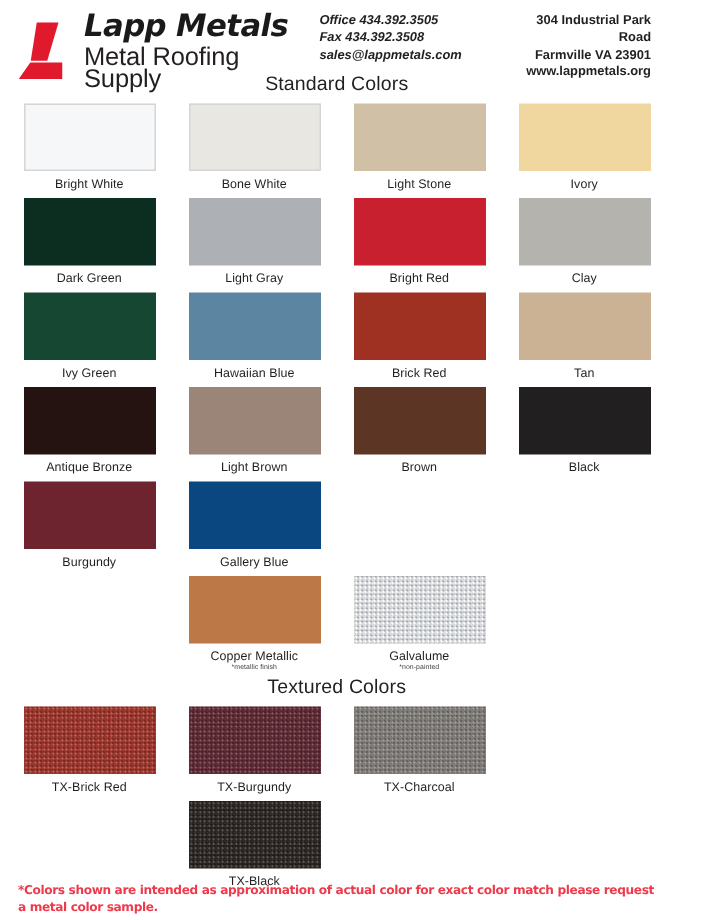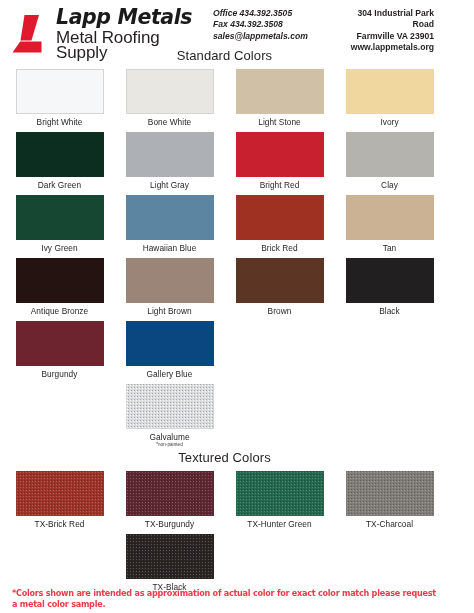--- a/index.html
+++ b/index.html
@@ -288,42 +288,43 @@
         <div class="caption">Burgundy</div>
       </div>
       <div class="cell">
         <div class="swatch" style="background: rgb(10, 70, 128);"></div>
         <div class="caption">Gallery Blue</div>
       </div>
     </div>
 
   <div class="grid two-up" id="special-grid">
       <div class="cell">
+        <div class="swatch" style="background: rgb(188, 120, 70);"></div>
+        <div class="caption">Copper Metallic</div>
+        <div class="subcaption">*metallic finish</div>
+      </div>
+      <div class="cell">
         <div class="swatch bordered mottled" style="background: rgb(217, 219, 221);"></div>
         <div class="caption">Galvalume</div>
         <div class="subcaption">*non-painted</div>
       </div>
     </div>
 
   <div class="section-title" id="textured-title">Textured Colors</div>
 
   <div class="grid" id="textured-grid">
       <div class="cell">
         <div class="swatch textured" style="background: rgb(158, 51, 41);"></div>
         <div class="caption">TX-Brick Red</div>
       </div>
       <div class="cell">
         <div class="swatch textured" style="background: rgb(94, 40, 50);"></div>
         <div class="caption">TX-Burgundy</div>
       </div>
       <div class="cell">
-        <div class="swatch textured" style="background: rgb(35, 104, 79);"></div>
-        <div class="caption">TX-Hunter Green</div>
-      </div>
-      <div class="cell">
         <div class="swatch textured" style="background: rgb(128, 125, 121);"></div>
         <div class="caption">TX-Charcoal</div>
       </div>
     </div>
 
   <div class="grid two-up" id="textured-grid-2">
       <div class="cell">
         <div class="swatch textured" style="background: rgb(42, 36, 34);"></div>
         <div class="caption">TX-Black</div>
       </div>

